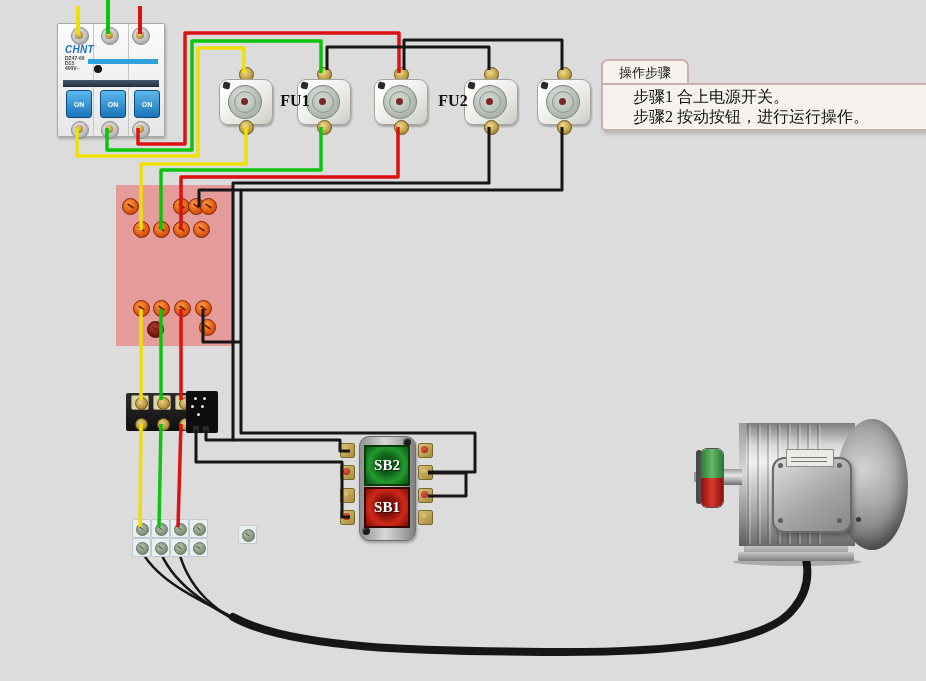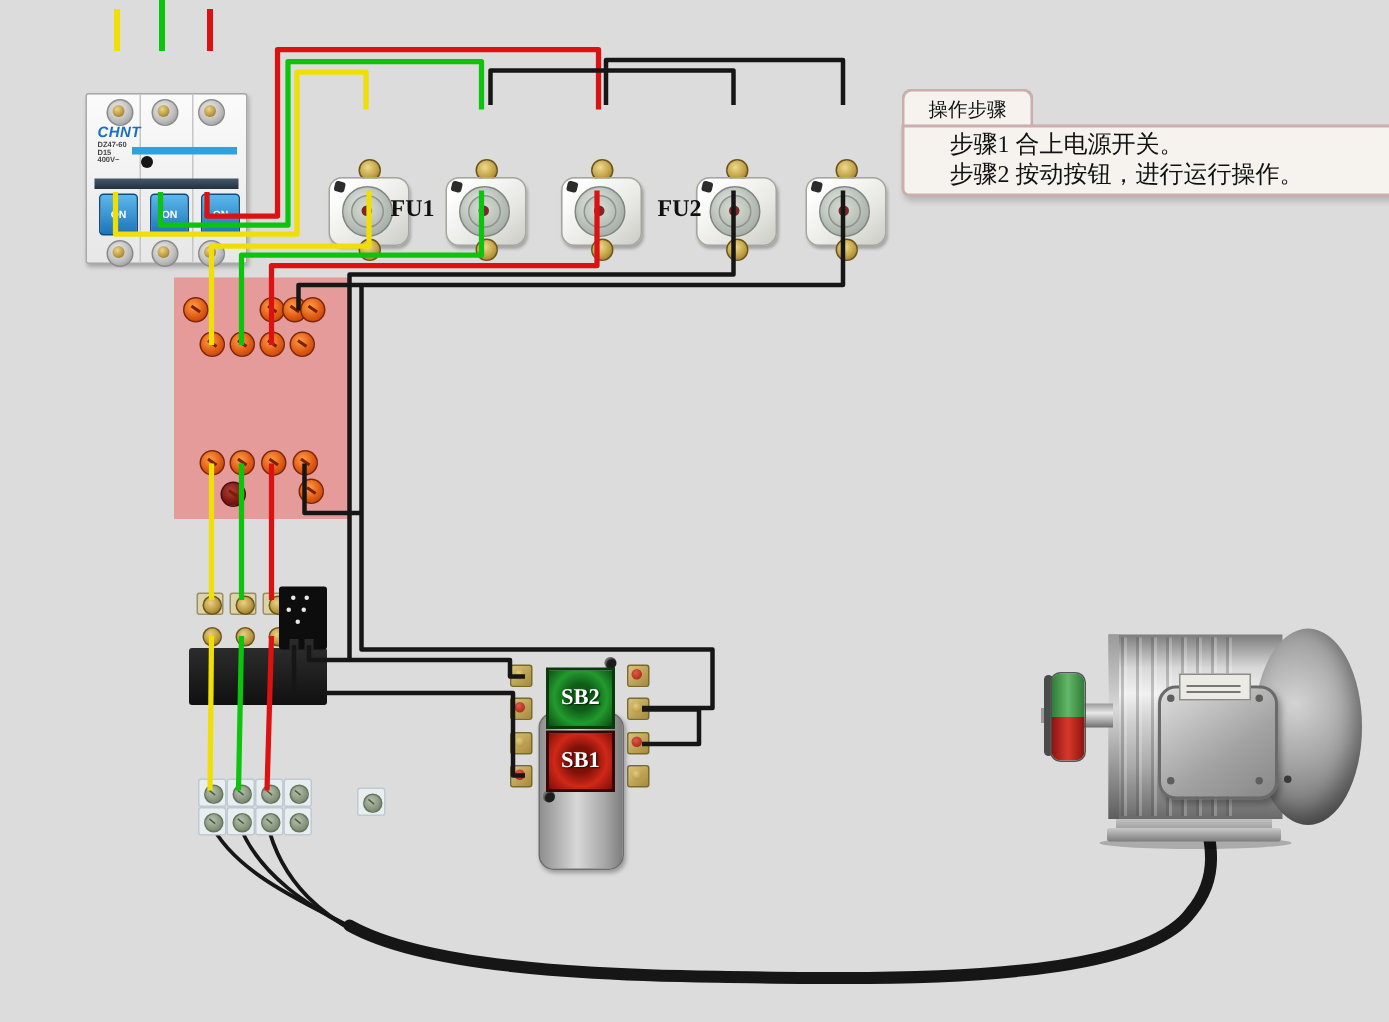--- a/index.html
+++ b/index.html
@@ -1,20 +1,20 @@
 <!DOCTYPE html>
 <html><head>
 <meta charset="utf-8">
 <style>
   html,body{margin:0;padding:0;background:#c9c9c9;}
   .stage{position:relative;width:926px;height:681px;background:#dcdcdc;overflow:hidden;
          font-family:"Liberation Serif",serif;}
   .abs{position:absolute;}
   svg.layer{position:absolute;left:0;top:0;width:926px;height:681px;pointer-events:none;}
-  #cable-layer{z-index:1;} .comp{z-index:3;margin-top:39px;} #wire-layer{z-index:4;}
+  #cable-layer{z-index:1;} .comp{z-index:3;} #wire-layer{z-index:4;}
 
   
   #breaker{left:57px;top:23px;width:106px;height:112px;background:linear-gradient(180deg,#fbfbfb,#e7e7e7);
            border:1px solid #a9a9a9;border-radius:2px;box-shadow:1px 2px 3px rgba(0,0,0,.25);}
   .bk-div{position:absolute;top:0;width:1px;height:100%;background:#c6c6c6;}
   .bk-term{position:absolute;width:16px;height:16px;border-radius:50%;
            background:radial-gradient(circle at 40% 35%,#ededed,#bfbfbf 55%,#8d8d8d);border:1px solid #8a8a8a;}
   .bk-term i{position:absolute;left:3px;top:3px;width:8px;height:8px;border-radius:50%;
            background:radial-gradient(circle at 40% 35%,#ecd489,#b7953c 60%,#7c601e);}
   .bk-brand{position:absolute;left:7px;top:20px;font-family:"Liberation Sans",sans-serif;
@@ -230,21 +230,21 @@
     <div class="f-term top"></div>
     <div class="f-body"></div>
     <div class="f-notch"></div>
     <div class="f-ring">
         <div class="f-inner">
           <div class="f-dot"></div>
         </div>
       </div>
     <div class="f-term bot"></div>
   </div>
-  <div class="abs comp f-label" style="left:256px;">FU1</div>
+  <div class="abs comp f-label" style="left:276px;">FU1</div>
   <div class="abs comp f-label" style="left:434px;">FU2</div>
 
   <div class="abs" id="op-tab">操作步骤</div>
   <div class="abs" id="op-box">
     <div>步骤1  合上电源开关。</div>
     <div>步骤2  按动按钮，进行运行操作。</div>
   </div>
 
   <div class="abs" id="km-hl"></div>
 

